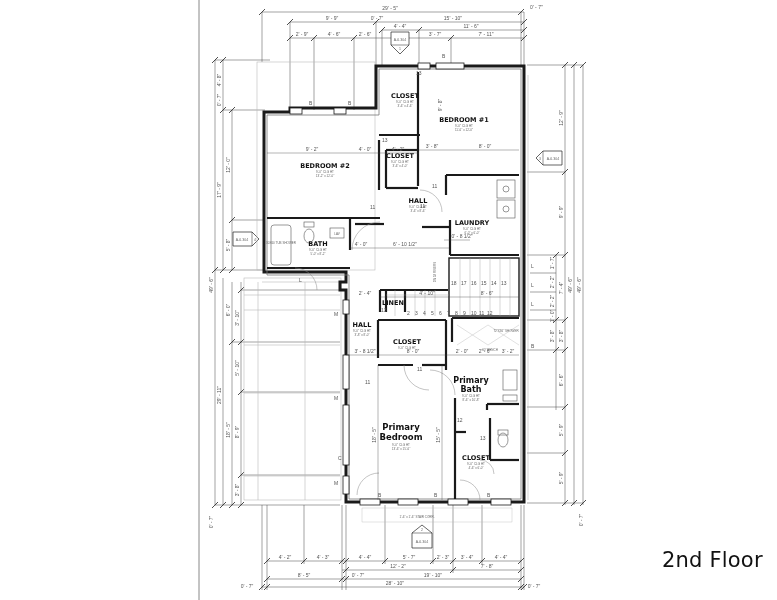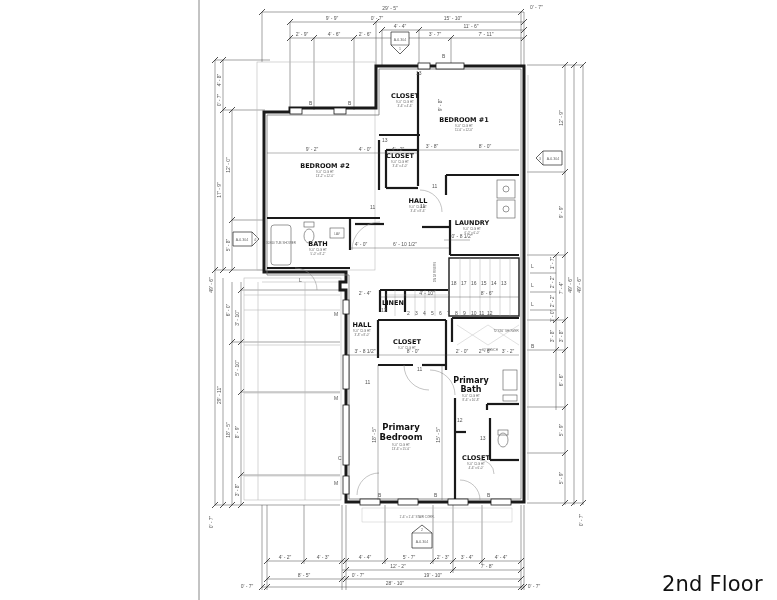--- a/index.html
+++ b/index.html
@@ -2,21 +2,21 @@
 <html><head>
 <meta charset="utf-8">
 <style>
   html, body { margin:0; padding:0; background:#ffffff; }
   body { width:777px; height:600px; position:relative; overflow:hidden; font-family:"Liberation Sans", sans-serif; }
   #plan { position:absolute; left:0; top:0; width:777px; height:600px; }
   .dim { font-family:"Liberation Sans", sans-serif; font-size:5px; fill:#555; }
   .room { font-family:"DejaVu Sans", sans-serif; font-weight:bold; fill:#111; }
   .sub { font-family:"Liberation Sans", sans-serif; font-size:3px; fill:#666; }
   .tiny { font-family:"Liberation Sans", sans-serif; font-size:3.5px; fill:#666; }
-  #floor-label { position:absolute; left:662px; top:548px; font-family:"DejaVu Sans", sans-serif; font-size:21px; color:#111; letter-spacing:0.2px;margin-top:24px; }
+  #floor-label { position:absolute; left:662px; top:548px; font-family:"DejaVu Sans", sans-serif; font-size:21px; color:#111; letter-spacing:0.2px; }
 </style>
 </head>
 <body>
 
 <svg id="plan" viewBox="0 0 777 600" xmlns="http://www.w3.org/2000/svg">
 
   <line x1="199" y1="0" x2="199" y2="600" stroke="#888" stroke-width="1"></line>
 
   <g stroke="#444" stroke-width="0.5" fill="none">
     <line x1="262" y1="12" x2="524" y2="12"></line>

